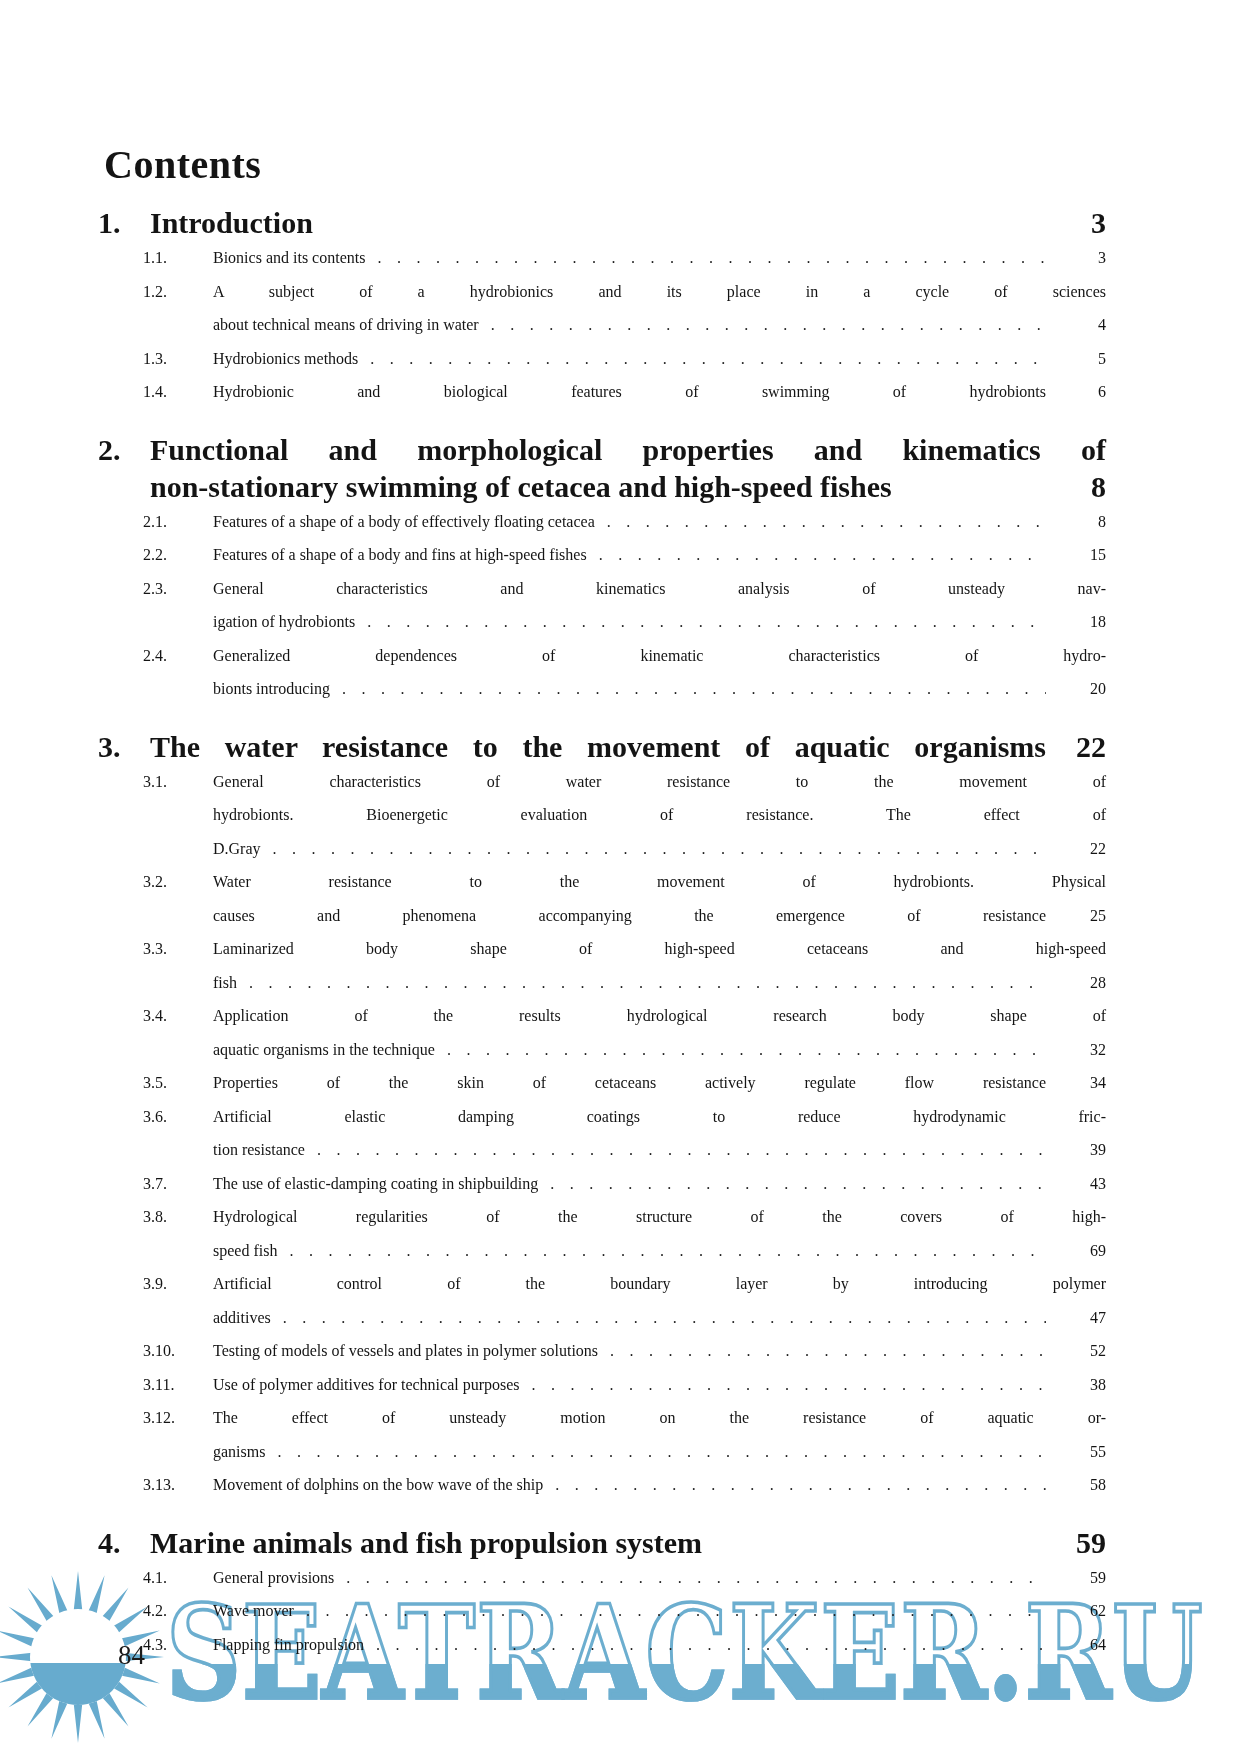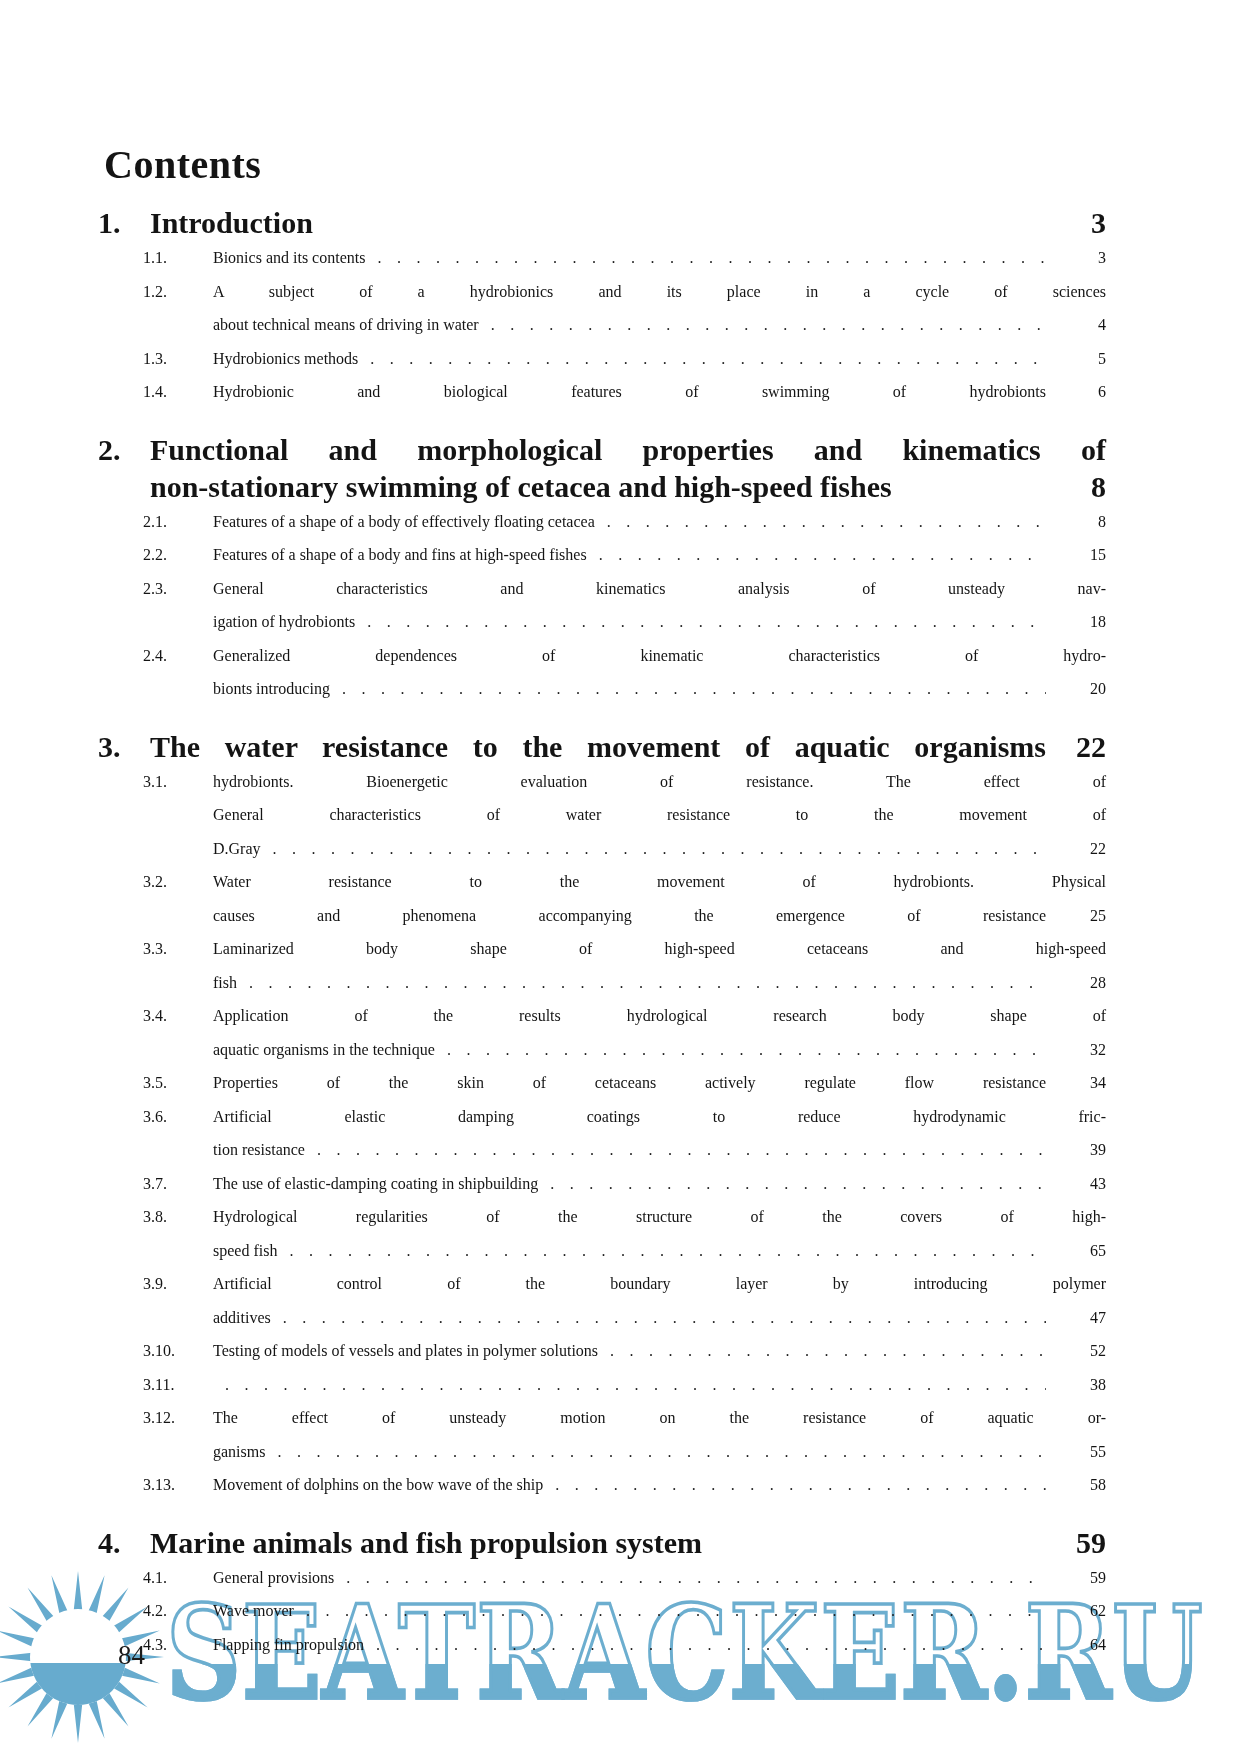--- a/index.html
+++ b/index.html
@@ -176,22 +176,22 @@
           <div class="body">
             <div class="lastline">
               <span class="txt stretch">The water resistance to the movement of aquatic organisms</span>
               <span class="pg">22</span>
             </div>
           </div>
         </div>
         <div class="sub">
           <span class="num">3.1.</span>
           <div class="body">
+            <div class="jline">General characteristics of water resistance to the movement of</div>
             <div class="jline">hydrobionts. Bioenergetic evaluation of resistance. The effect of</div>
-            <div class="jline">General characteristics of water resistance to the movement of</div>
             <div class="lastline">
               <span class="txt">D.Gray</span>
               <span class="fill">............................................................</span>
               <span class="pg">22</span>
             </div>
           </div>
         </div>
         <div class="sub">
           <span class="num">3.2.</span>
           <div class="body">
@@ -254,21 +254,21 @@
             </div>
           </div>
         </div>
         <div class="sub">
           <span class="num">3.8.</span>
           <div class="body">
             <div class="jline">Hydrological regularities of the structure of the covers of high-</div>
             <div class="lastline">
               <span class="txt">speed fish</span>
               <span class="fill">............................................................</span>
-              <span class="pg">65</span>
+              <span class="pg">69</span>
             </div>
           </div>
         </div>
         <div class="sub">
           <span class="num">3.9.</span>
           <div class="body">
             <div class="jline">Artificial control of the boundary layer by introducing polymer</div>
             <div class="lastline">
               <span class="txt">additives</span>
               <span class="fill">............................................................</span>
@@ -283,20 +283,21 @@
               <span class="txt">Testing of models of vessels and plates in polymer solutions</span>
               <span class="fill">............................................................</span>
               <span class="pg">52</span>
             </div>
           </div>
         </div>
         <div class="sub">
           <span class="num">3.11.</span>
           <div class="body">
             <div class="lastline">
+              <span class="txt">Use of polymer additives for technical purposes</span>
               <span class="fill">............................................................</span>
               <span class="pg">38</span>
             </div>
           </div>
         </div>
         <div class="sub">
           <span class="num">3.12.</span>
           <div class="body">
             <div class="jline">The effect of unsteady motion on the resistance of aquatic or-</div>
             <div class="lastline">

